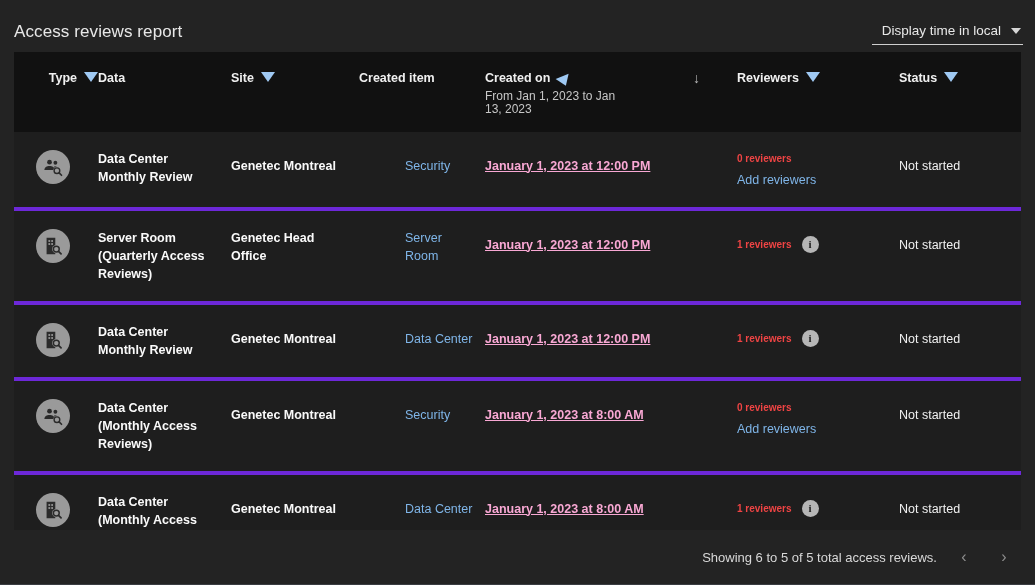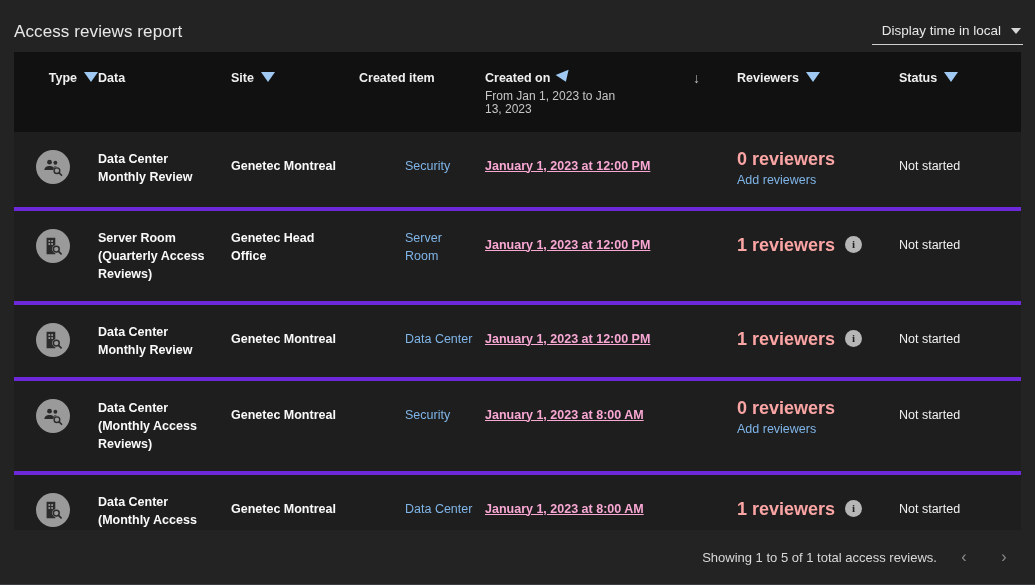--- a/index.html
+++ b/index.html
@@ -88,21 +88,21 @@
     display: flex;
     align-items: flex-start;
     gap: 7px;
     font-size: 12.5px;
     font-weight: bold;
     color: #f0f0f0;
     white-space: nowrap;
   }
   .th.first { padding-left: 12px; justify-content: flex-end; }
   .th-stack { display: flex; flex-direction: column; gap: 5px; }
-  .th-row { display: flex; align-items: flex-start; gap: 7px; }
+  .th-row { display: flex; align-items: flex-end; gap: 7px; }
   .th-sub {
     font-size: 12px;
     font-weight: normal;
     color: #c7c7c7;
     white-space: normal;
     line-height: 13px;
     max-width: 132px;
   }
   .th-sort { justify-content: flex-start; padding-top: 19px; }
 
@@ -166,21 +166,21 @@
   .rev-wrap {
     display: flex;
     flex-direction: column;
     gap: 3px;
   }
   .rev-line {
     display: flex;
     align-items: center;
     gap: 10px;
   }
-  .rev-count { font-size: 18px; color: #fca5a5; font-weight: bold; }
+  .rev-count { font-size: 10px; color: #ef4444; font-weight: bold; }
   .add-rev {
     font-size: 12.5px;
     color: #7fb5e8;
     cursor: pointer;
   }
   .info-badge {
     width: 17px; height: 17px;
     border-radius: 50%;
     background: #b6b6b6;
     color: #1e1e1e;
@@ -437,18 +437,18 @@
           </div>
         </div>
         <div class="cell status">Not started</div>
         <div class="cell tail"></div>
       </div>
 
     </div>
   </div>
 
   <div class="pager">
-    <span class="pager-text">Showing 1 to 5 of 1 total access reviews.</span>
+    <span class="pager-text">Showing 6 to 5 of 5 total access reviews.</span>
     <span class="pager-btn">‹</span>
     <span class="pager-btn">›</span>
   </div>
 
 </div>
 
 </body></html>

